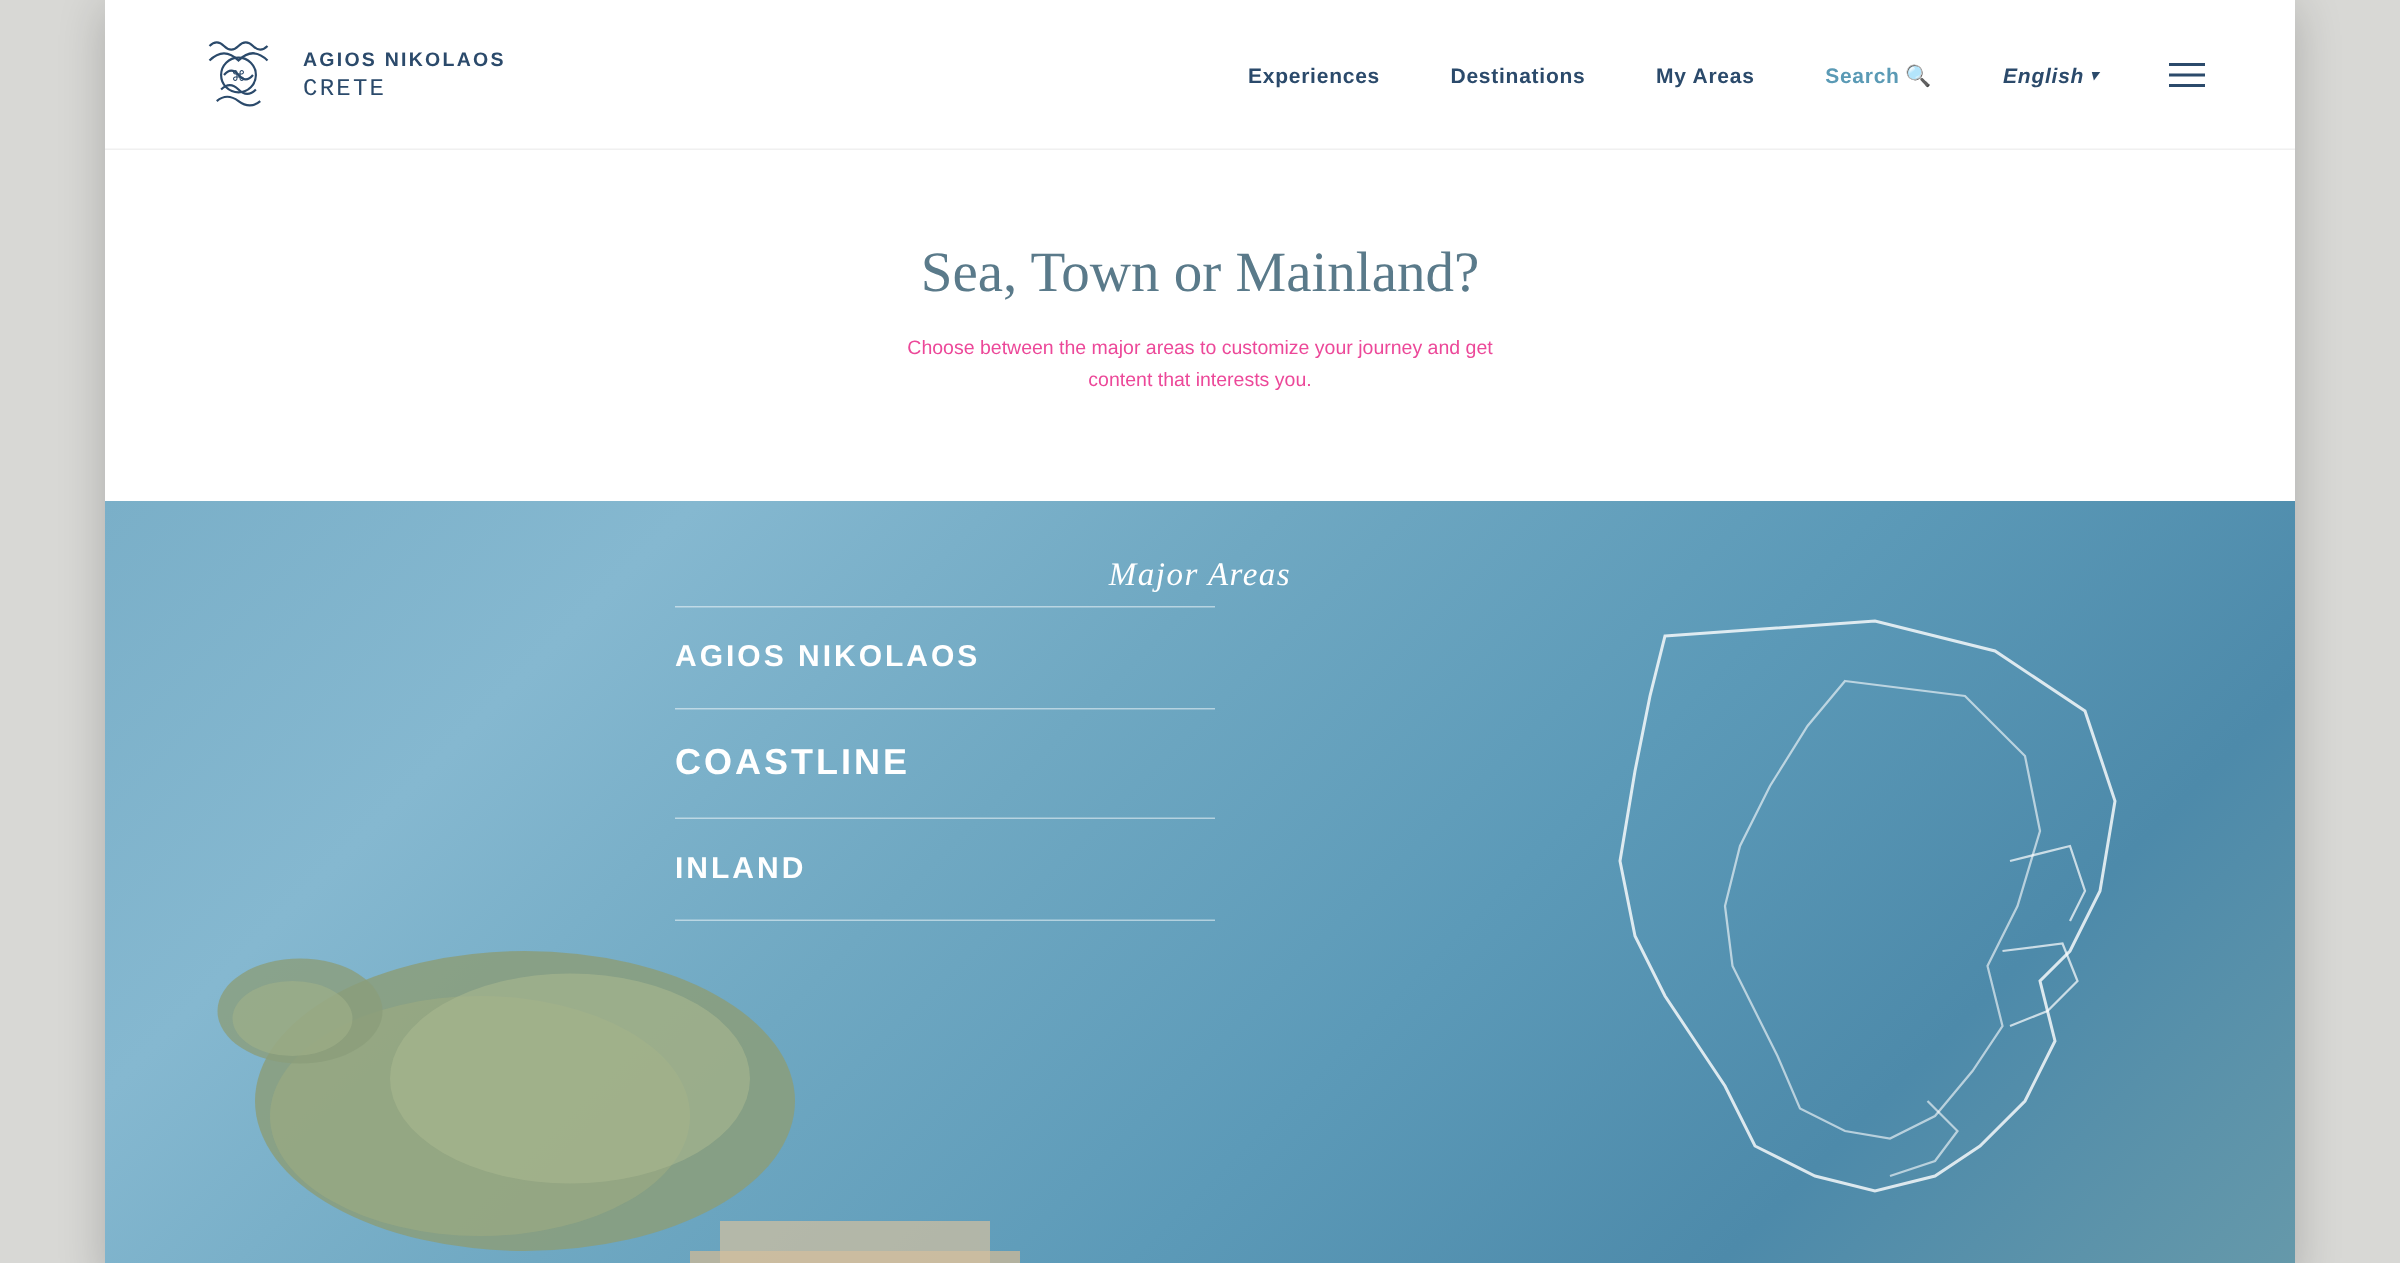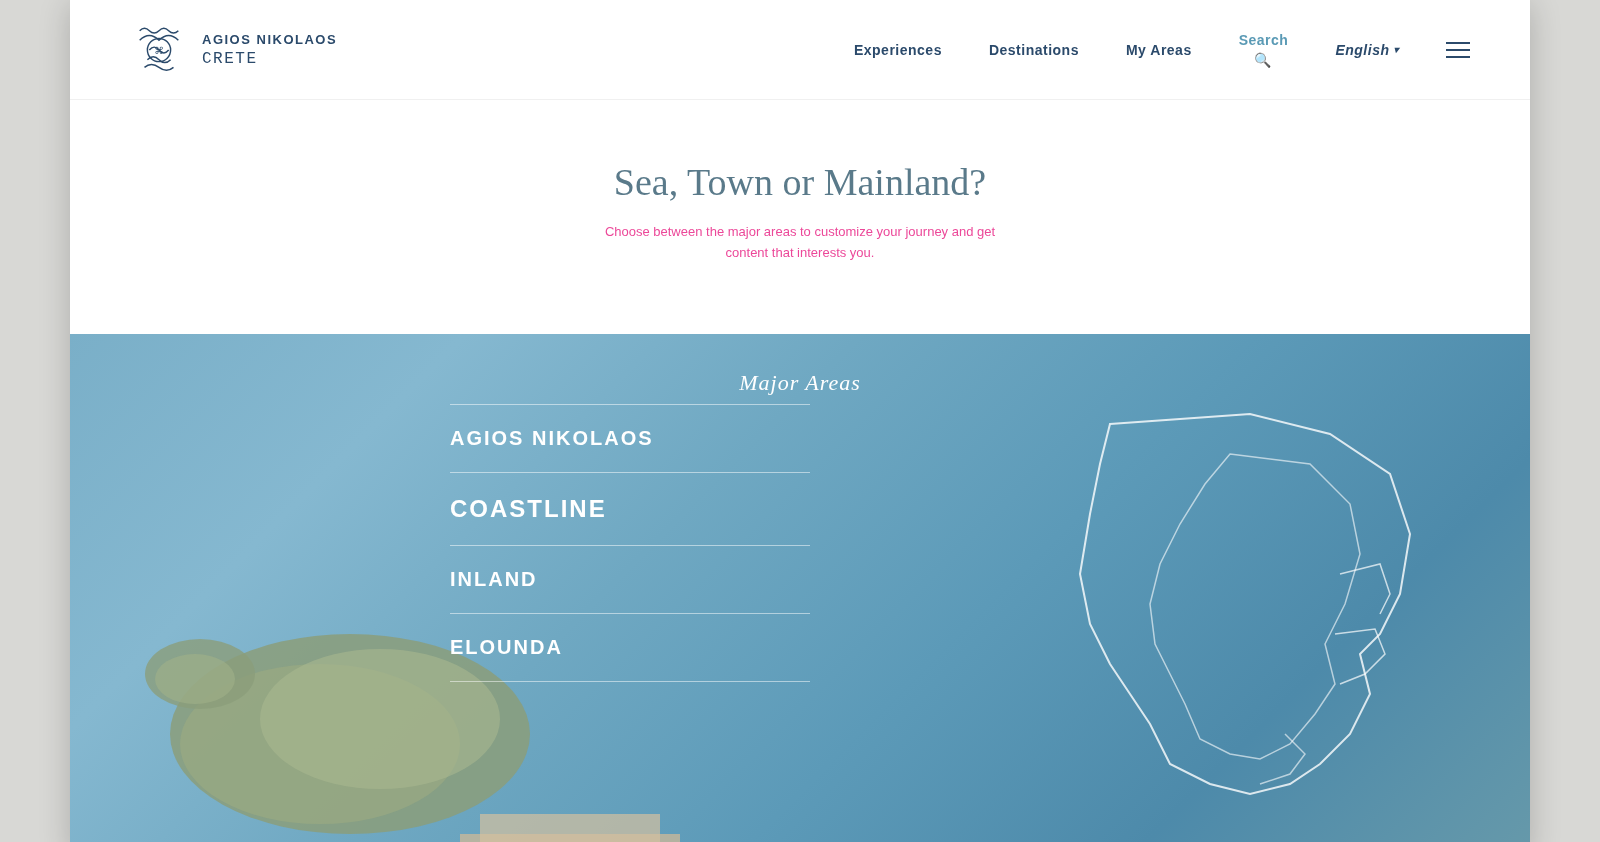--- a/index.html
+++ b/index.html
@@ -77,21 +77,20 @@
       cursor: pointer;
       letter-spacing: 0.5px;
       text-decoration: none;
     }
 
     .nav-item.search-item {
       display: flex;
       align-items: center;
       gap: 4px;
       color: #5a9ab5;
-      flex-direction: column;
     }
 
     .nav-item.lang-item {
       display: flex;
       align-items: center;
       gap: 4px;
       color: #2b4a6b;
       font-style: italic;
     }
 
@@ -299,23 +298,20 @@
 
     <div class="area-list">
       <div class="area-item">
         <span class="area-item-label">AGIOS NIKOLAOS</span>
       </div>
       <div class="area-item active">
         <span class="area-item-label">COASTLINE</span>
       </div>
       <div class="area-item">
         <span class="area-item-label">INLAND</span>
-      </div>
-      <div class="area-item">
-        <span class="area-item-label">ELOUNDA</span>
       </div>
     </div>
 
     <svg class="map-outline" width="380" height="420" viewBox="0 0 380 420" xmlns="http://www.w3.org/2000/svg">
 
       <path d="
         M 60 30
         L 200 20
         L 280 40
         L 340 80

